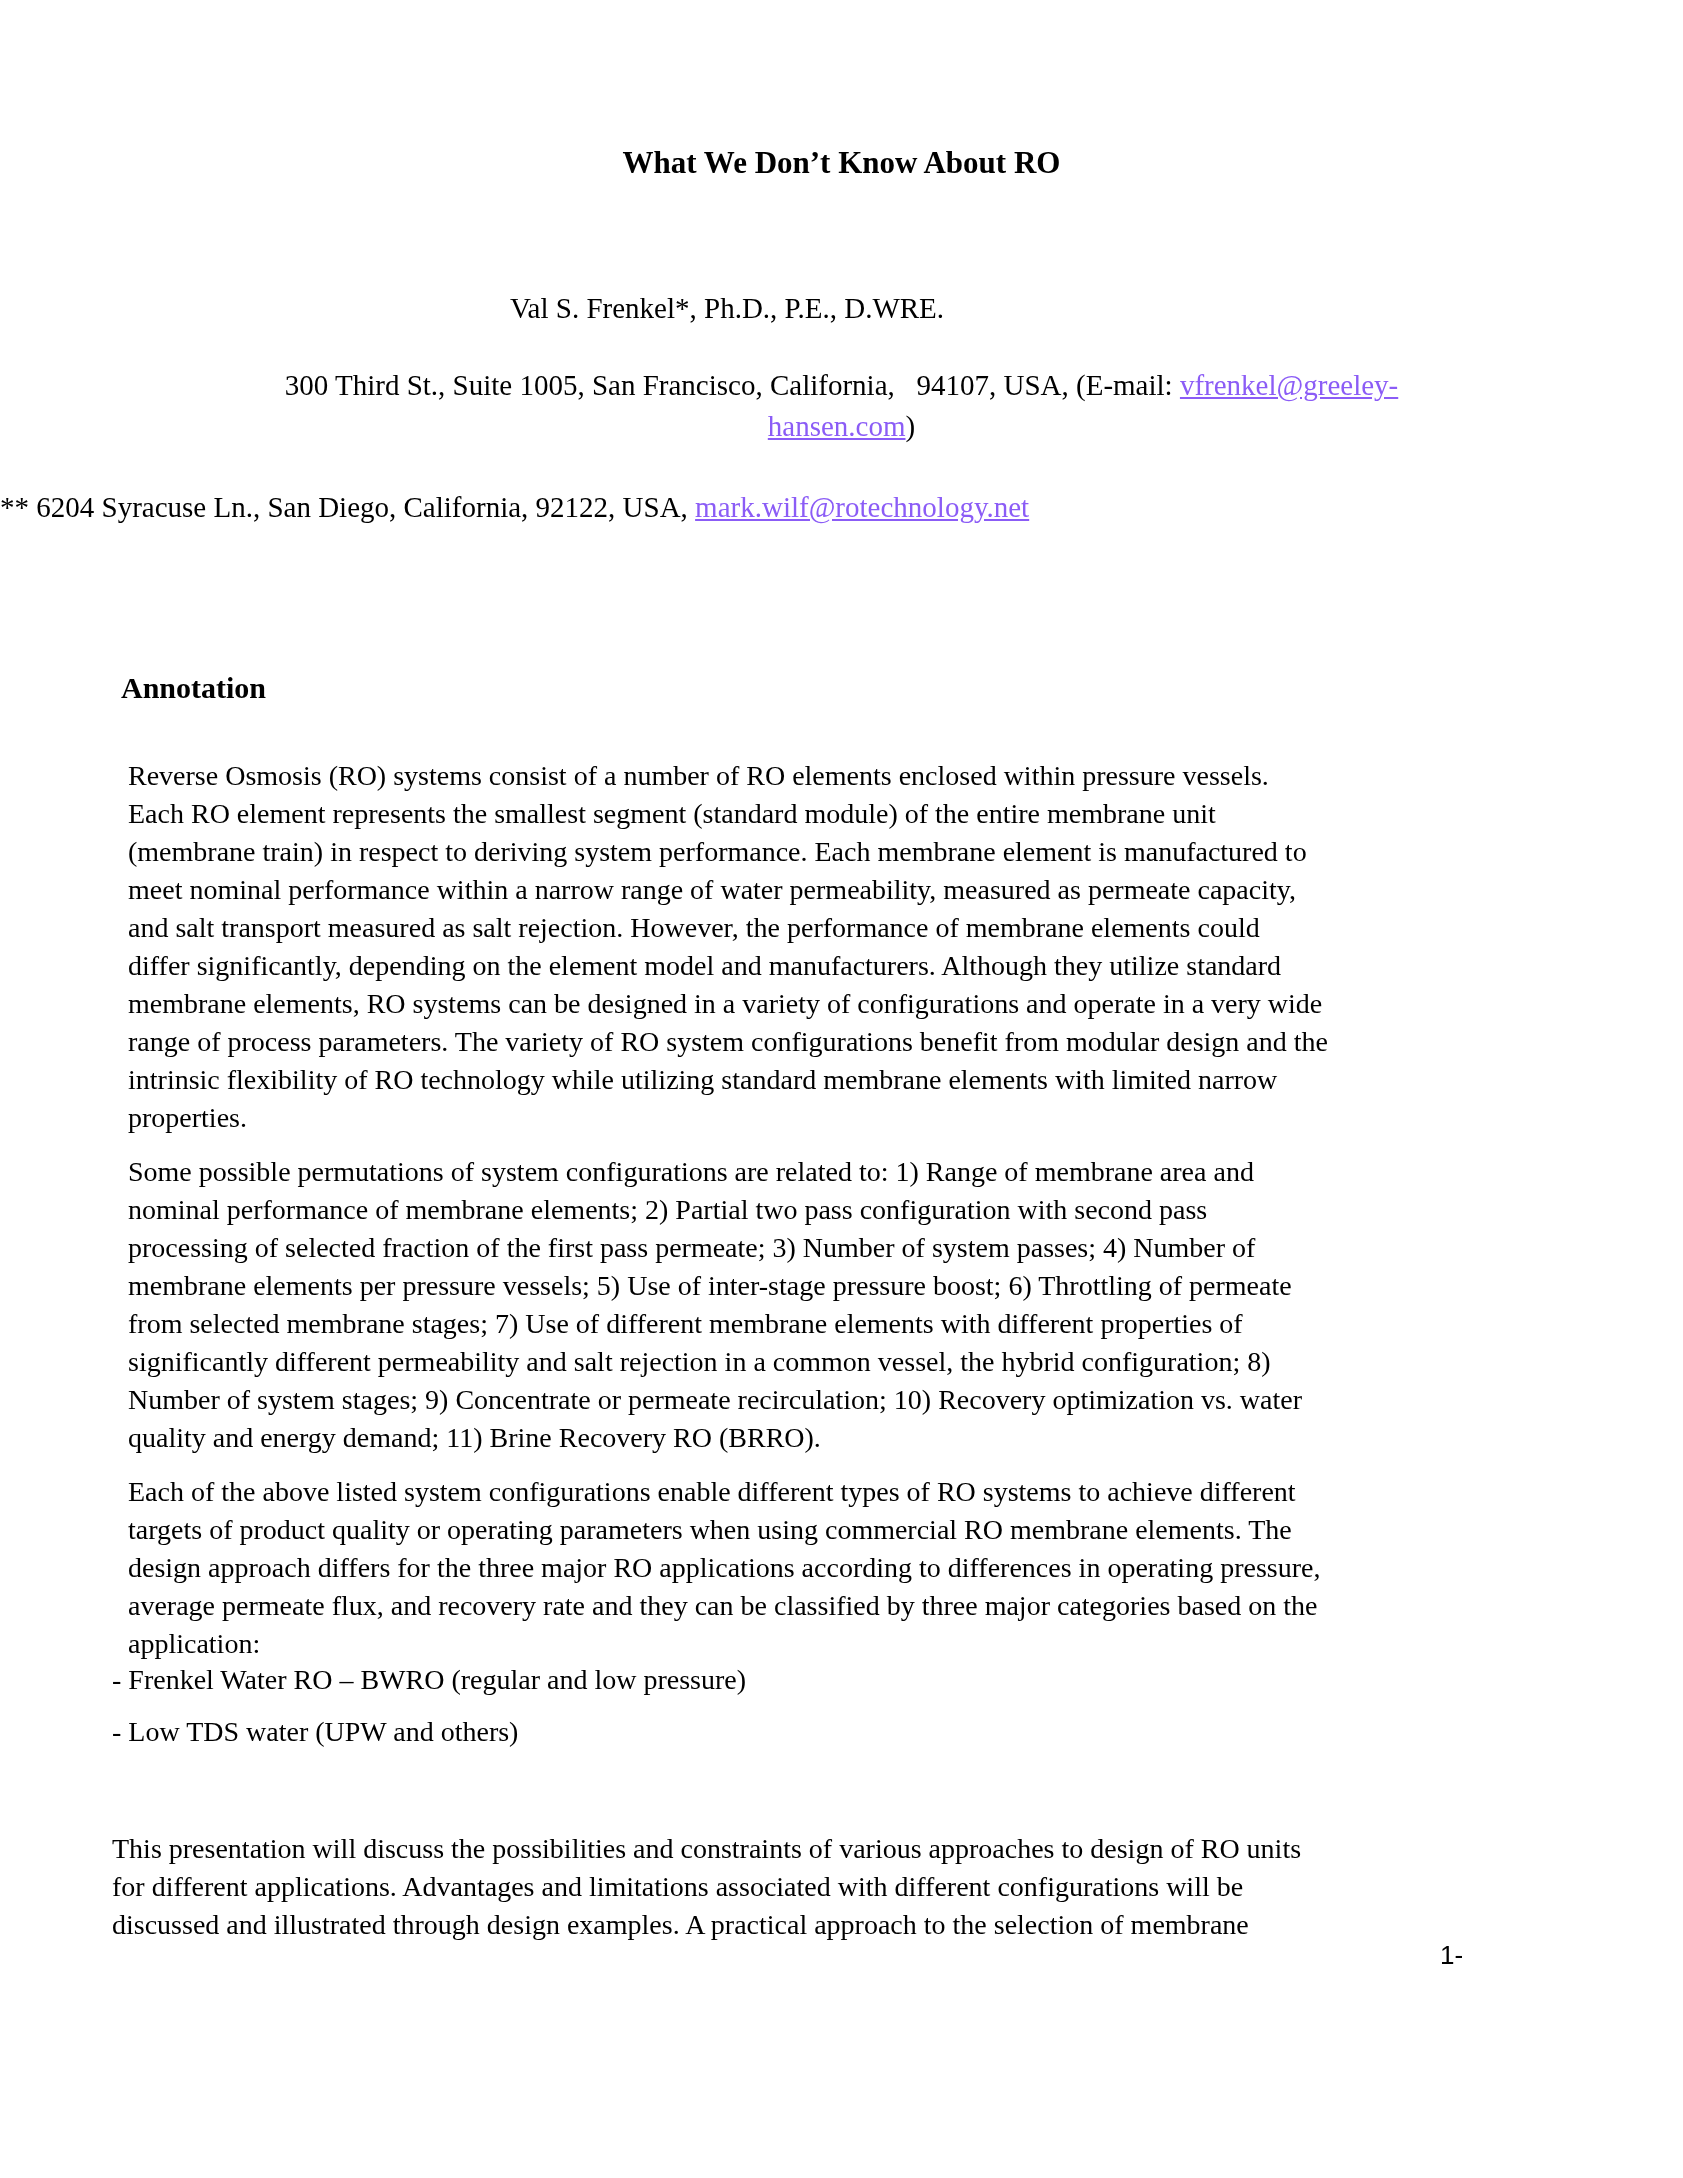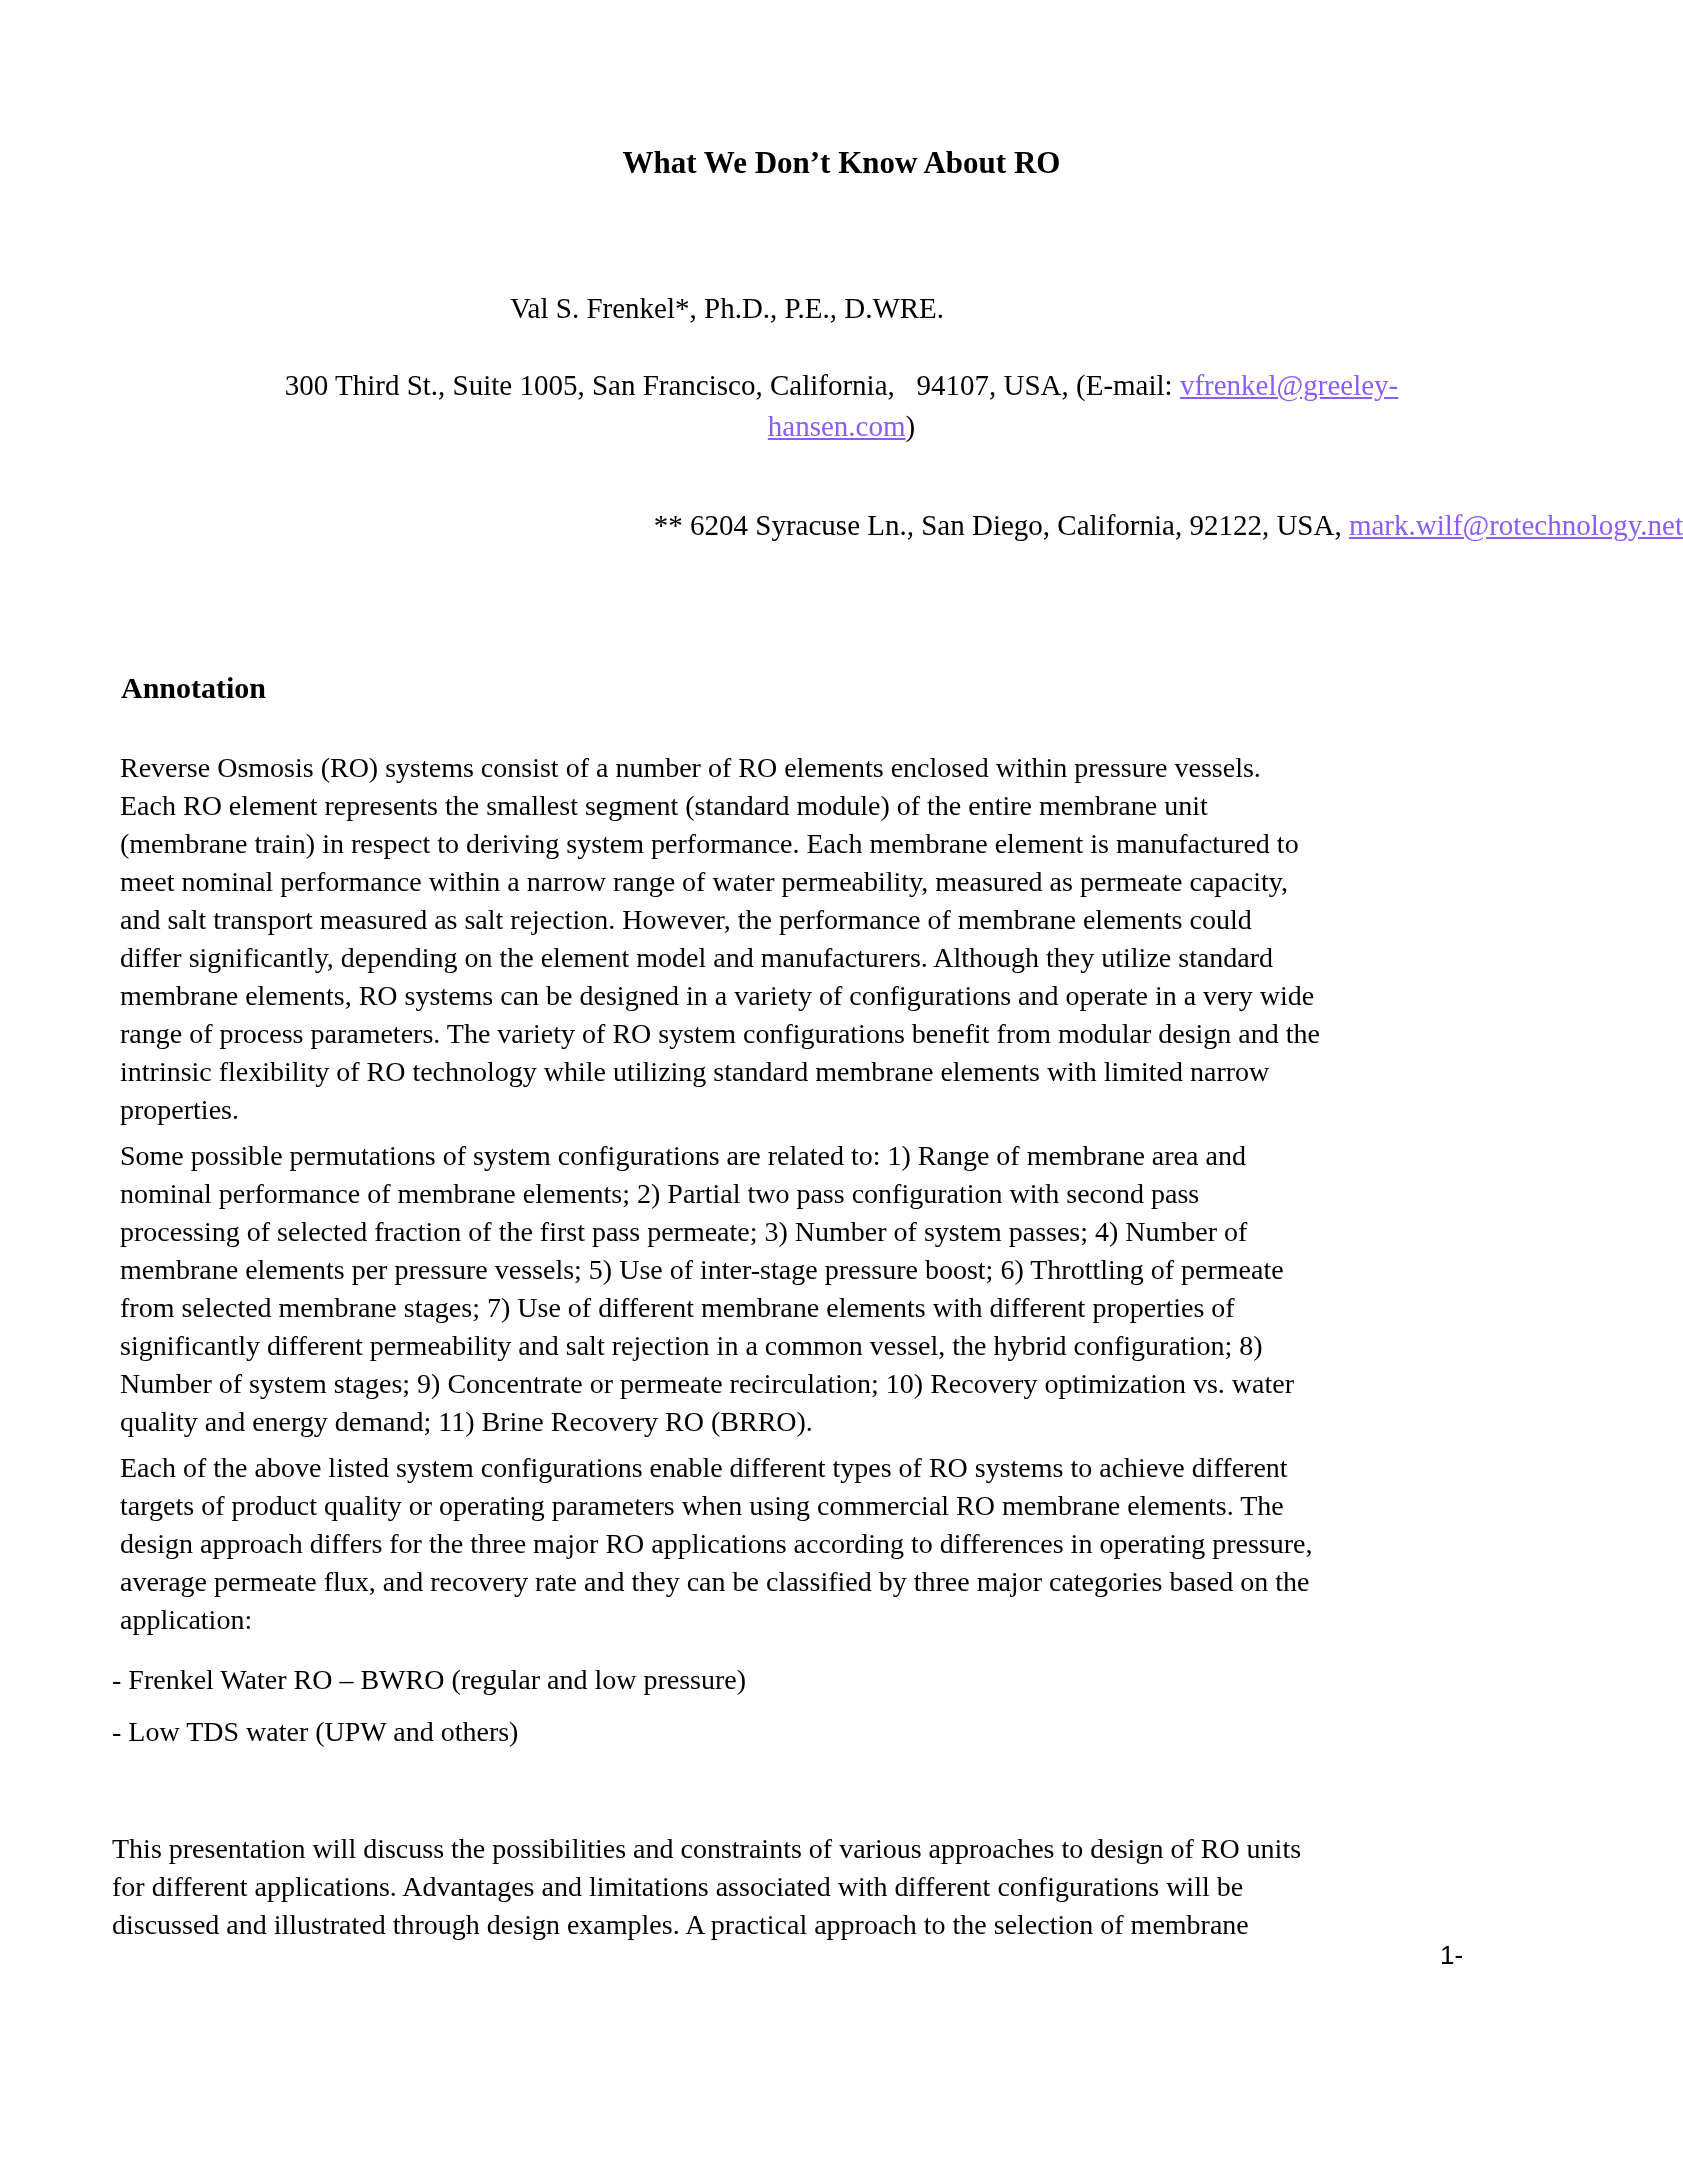--- a/index.html
+++ b/index.html
@@ -41,45 +41,44 @@
     width: 1683px;
     text-align: center;
     font-size: 29px;
     line-height: 41px;
     white-space: pre-wrap;
   }
   .address2 {
     position: absolute;
     top: 491px; left: 0;
     width: 1683px;
-    text-align: right;
+    text-align: left;
     font-size: 29px;
     white-space: pre-wrap;
-    margin-top: 18px;
   }
   a.doc-link {
     color: #8b5cf6;
     text-decoration: underline;
     cursor: pointer;
   }
   .section-heading {
     position: absolute;
     top: 671px; left: 121px;
     font-weight: bold;
     font-size: 30px;
   }
   .body-text {
     position: absolute;
     top: 741px; left: 112px;
     width: 1525px;
     font-size: 28px;
     line-height: 38px;
   }
   .body-text p {
-    margin: 8px;
+    margin: 16px;
     white-space: pre-wrap;
   }
   .list-block {
     position: absolute;
     top: 1661px; left: 112px;
     font-size: 28px;
   }
   .list-item {
     line-height: 38px;
     margin-bottom: 14px;

